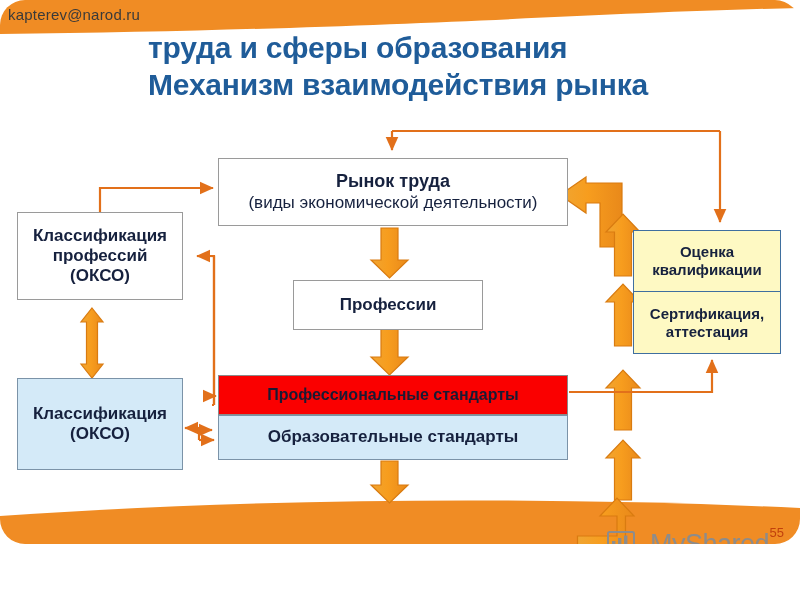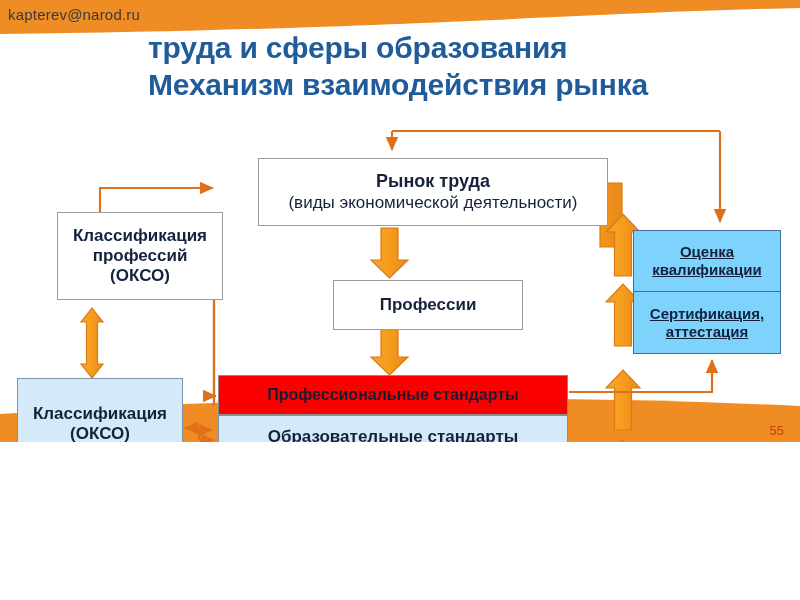--- a/index.html
+++ b/index.html
@@ -6,23 +6,24 @@
     margin: 0;
     padding: 0;
     background: #ffffff;
   }
   body {
     font-family: "Liberation Sans", sans-serif;
   }
   #slide {
     position: relative;
     width: 800px;
-    height: 442px;
+    height: 544px;
     overflow: hidden;
     background: #ffffff;
+    border-radius: 25px;
   }
 
   
   .band-top {
     position: absolute;
     left: 0; top: 0;
     width: 800px; height: 40px;
     overflow: hidden;
   }
   .band-bottom {
@@ -66,30 +67,28 @@
     align-items: center;
     justify-content: center;
     text-align: center;
     font-weight: bold;
     color: #16213e;
     line-height: 1.18;
   }
   .box-white {
     background: #ffffff;
     border: 1px solid #9a9a9a;
-    margin-left: 40px;
   }
   .box-lightblue {
     background: #d4eaf8;
     border: 1px solid #7b93a8;
   }
   .box-blue {
-    background: #7dd3fc;
+    background: #fef9c3;
     border: 1px solid #3f6f9f;
-    text-decoration: underline;
   }
   .box-red {
     background: #fa0000;
     border: 1px solid #8a8a8a;
     color: #1a1a33;
   }
 
   .market       { left:218px; top:158px; width:350px; height:68px; font-size:17px; font-weight:normal; flex-direction:column; }
   .market b     { font-size:18px; font-weight:bold; display:block; }
   .professions  { left:293px; top:280px; width:190px; height:50px; font-size:17px;text-align:right; }

